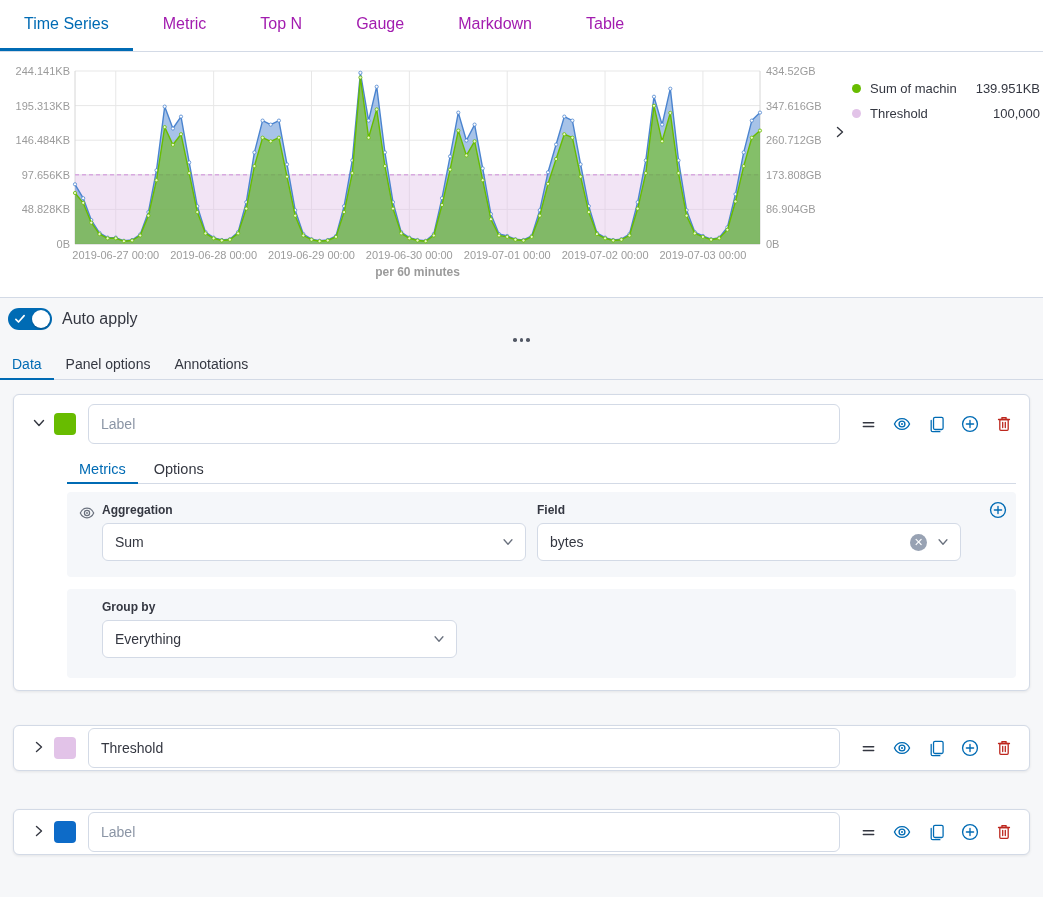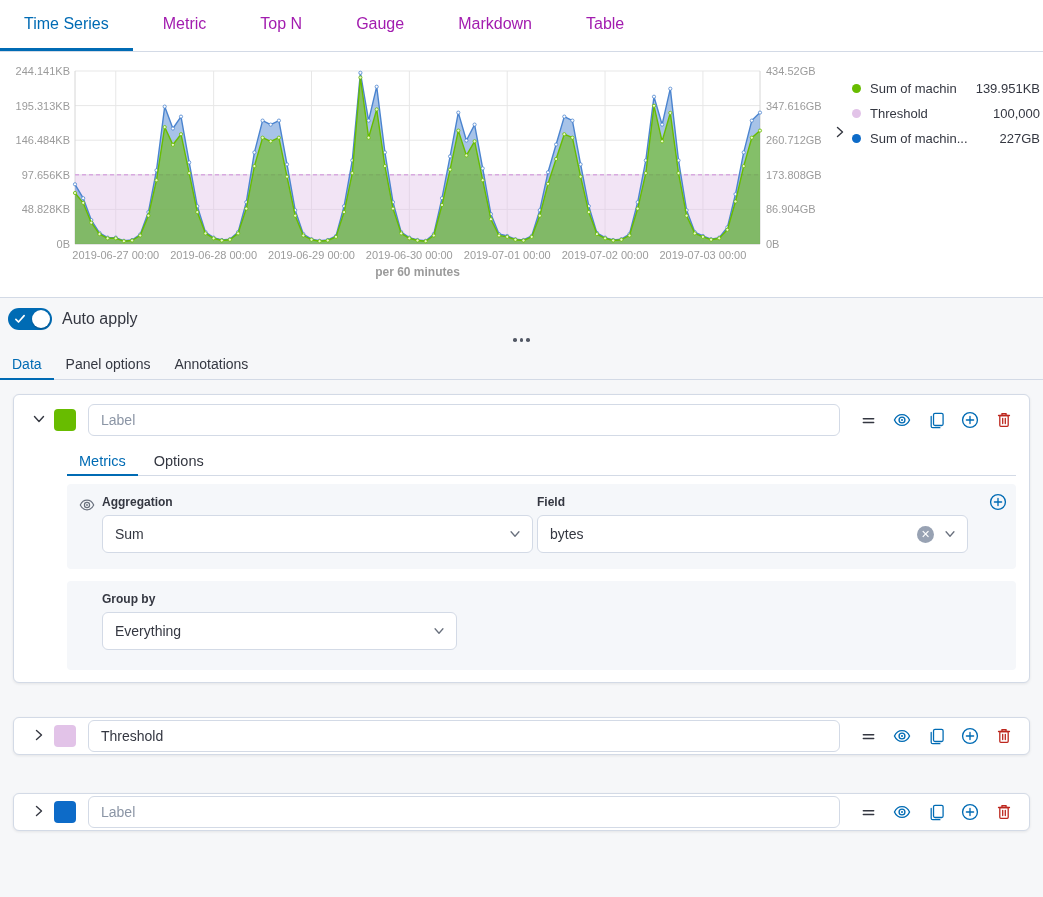--- a/index.html
+++ b/index.html
@@ -41,36 +41,36 @@
   .editor-tab.active { color:#006BB4; border-bottom-color:#006BB4; }
 
   
   .cards { padding:14px 13px 0 13px; }
   .card { background:#fff; border:1px solid #D3DAE6; border-radius:6px; box-shadow:0 1px 3px rgba(0,0,0,0.08); }
   .card.expanded { padding:9px 13px 12px 13px; margin-bottom:34px; }
   .card.collapsed { padding:2px 13px; margin-bottom:38px; }
   .series-head { display:flex; align-items:center; }
   .chev-btn { width:24px; height:24px; background:none; border:none; cursor:pointer; padding:0; flex:none; margin-right:3px; }
   .swatch { width:22px; height:22px; border-radius:4px; margin-right:12px; flex:none; cursor:pointer; }
-  .label-input { flex:1 1 auto; height:32px; border:1px solid #D3DAE6; border-radius:6px; background:#fff;
+  .label-input { flex:1 1 auto; height:40px; border:1px solid #D3DAE6; border-radius:6px; background:#fff;
     font-family:inherit; font-size:14px; color:#343741; padding:0 12px; outline:none; }
   .label-input::placeholder { color:#8b95a5; }
   .row-icons { display:flex; align-items:center; gap:16px; margin-left:19px; padding-right:3px; flex:none; }
   .icon-btn { width:18px; height:18px; background:none; border:none; padding:0; cursor:pointer; display:flex;
     align-items:center; justify-content:center; }
 
   .card-tabs { display:flex; gap:4px; margin:12px 0 0 40px; border-bottom:1px solid #D3DAE6; height:28px; }
   .card-tab { padding:0 12px; font-size:14.5px; font-weight:500; display:flex; align-items:center; color:#343741;
     cursor:pointer; border-bottom:2px solid transparent; margin-bottom:-1px; }
   .card-tab.active { color:#006BB4; border-bottom-color:#006BB4; }
 
   .band { position:relative; background:#F5F7FA; border-radius:4px; margin-left:40px; margin-top:8px; padding:11px 12px 16px 12px; }
   .band-inner { display:flex; gap:6px; }
   .band-eye { position:absolute; left:12px; top:13px; }
-  .agg-cols { margin-left:23px; flex:1; display:flex; gap:4px; }
+  .agg-cols { margin-left:23px; flex:1; display:flex; gap:11px; }
   .agg-col { flex:1; min-width:0; }
   .band-label { font-size:12px; font-weight:bold; color:#343741; margin-bottom:6px; display:block; }
   .selectbox { height:38px; background:#fff; border:1px solid #D3DAE6; border-radius:6px; display:flex; align-items:center;
     padding:0 10px 0 12px; font-size:14px; color:#343741; cursor:pointer; }
   .selectbox .sel-text { flex:1; overflow:hidden; white-space:nowrap; }
   .clear-x { width:17px; height:17px; border-radius:50%; background:#98A2B3; color:#fff; display:flex; align-items:center;
     justify-content:center; font-size:11px; margin-right:9px; border:none; cursor:pointer; line-height:1; }
   .band-plus { position:absolute; right:9px; top:9px; }
   .groupby-band { padding:11px 12px 20px 12px; margin-top:12px; }
   .groupby-inner { margin-left:23px; }
@@ -313,25 +313,20 @@
     <div class="legend-row">
       <span class="legend-dot" style="background-color: rgb(104, 188, 0);"></span>
       <span class="legend-label">Sum of machin</span>
       <span class="legend-value">139.951KB</span>
     </div>
     <div class="legend-row">
       <span class="legend-dot" style="background-color: rgb(226, 195, 232);"></span>
       <span class="legend-label">Threshold</span>
       <span class="legend-value">100,000</span>
     </div>
-    <div class="legend-row">
-      <span class="legend-dot" style="background-color: rgb(13, 107, 200);"></span>
-      <span class="legend-label">Sum of machin...</span>
-      <span class="legend-value">227GB</span>
-    </div>
   </div>
 </div>
 
 <div class="config">
 
   <div class="apply-row">
     <div class="switch">
       <svg width="12" height="12" viewBox="0 0 16 16">
           <path d="M2.5 8.5 6 12 13.5 3.5" fill="none" stroke="#fff" stroke-width="2.2" stroke-linecap="round" stroke-linejoin="round"></path>
         </svg>

